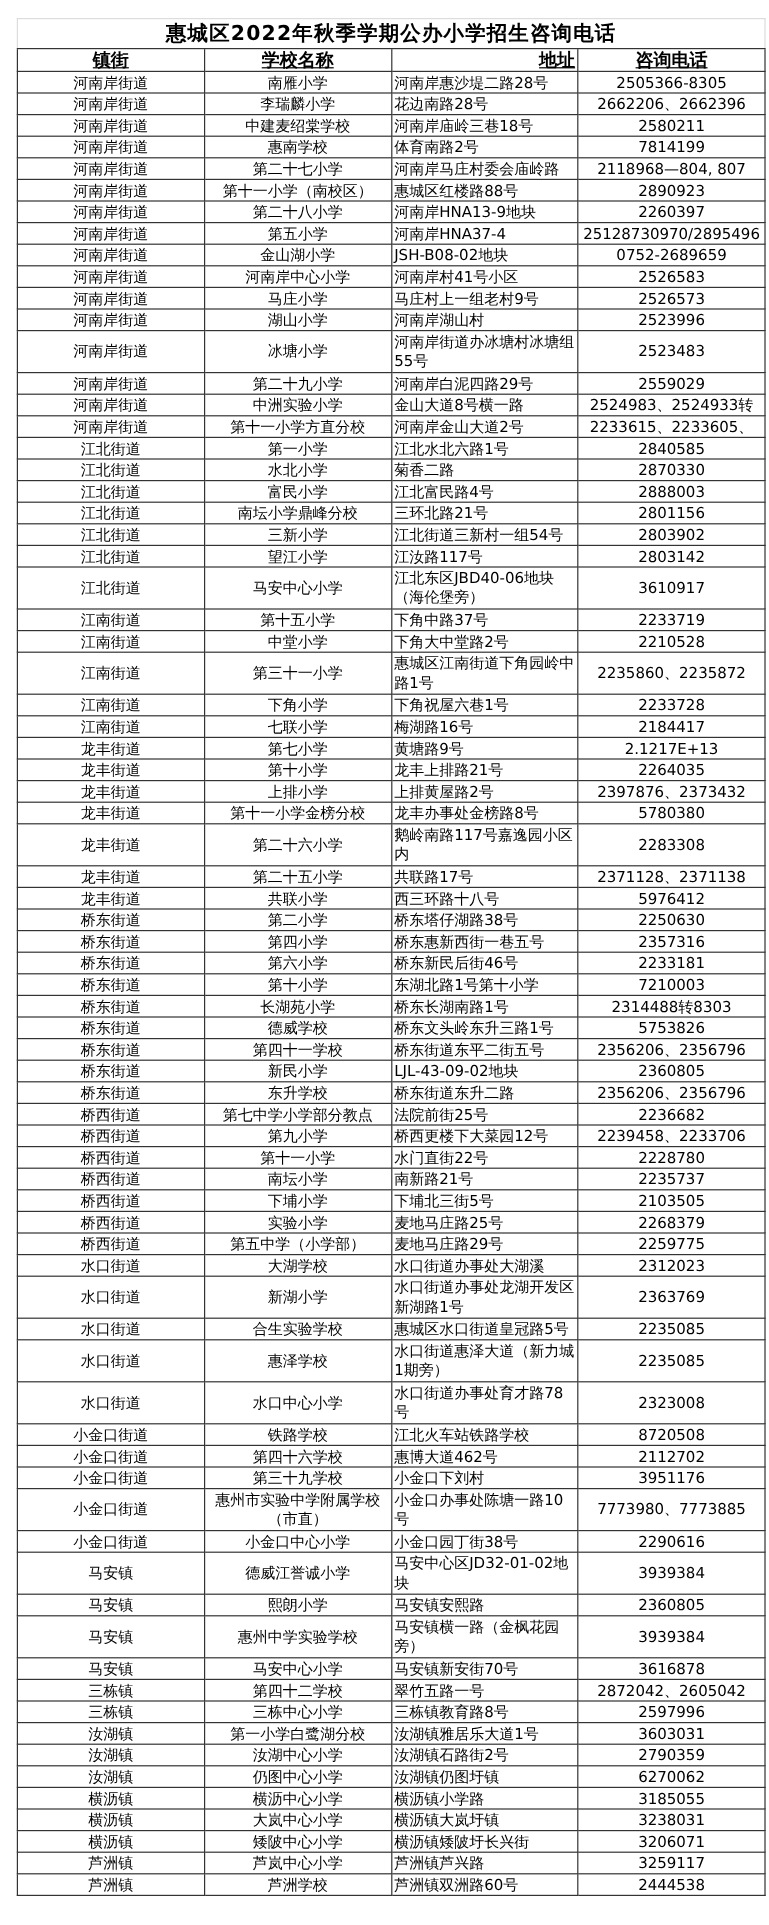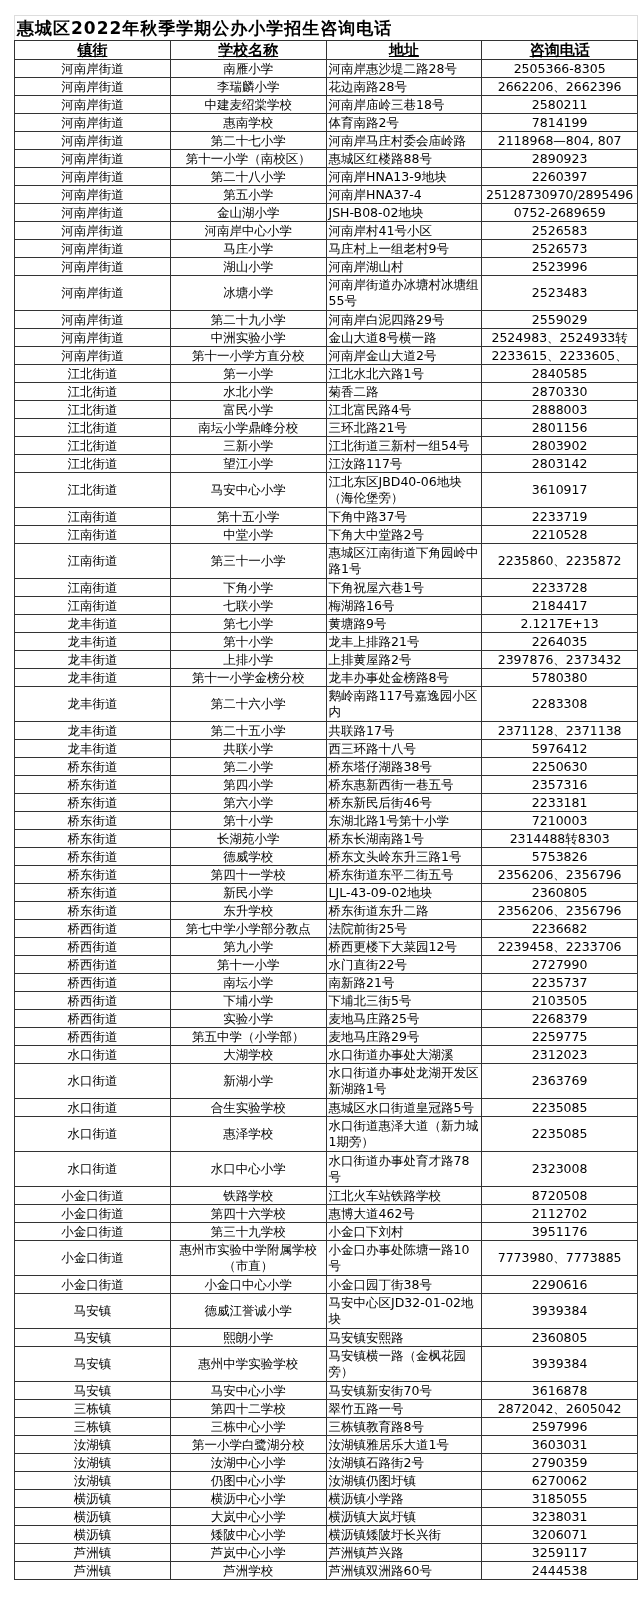--- a/index.html
+++ b/index.html
@@ -1,42 +1,42 @@
 <!DOCTYPE html>
 <html><head>
 <meta charset="utf-8">
 <style>
   html, body { margin:0; padding:0; background:#ffffff; }
   body { width:641px; height:1604px; position:relative; font-family:"DejaVu Sans","Liberation Sans",sans-serif; color:#000; }
   .sheet { position:absolute; left:14px; top:15px; width:624px; }
   table { border-collapse:collapse; width:624px; table-layout:fixed; }
   td, th { border:1px solid #333; padding:0 2px; font-size:12.5px; line-height:16px; height:17px; overflow:hidden; white-space:nowrap; font-weight:normal; }
   td.tall { height:34px; white-space:normal; }
-  .title-cell { font-size:17px; font-weight:bold; height:24px; text-align:left; border:1px solid #ddd; border-bottom:1px solid #333; letter-spacing:1px; }
+  .title-cell { font-size:17px; font-weight:bold; height:24px; text-align:center; border:1px solid #ddd; border-bottom:1px solid #333; letter-spacing:1px; }
   th { font-size:15px; font-weight:bold; text-align:center; height:18px;text-decoration:underline; }
   .c1 { width:96px; text-align:center; }
   .c2 { width:176px; text-align:center; }
   .c3 { width:176px; text-align:left; }
   .c4 { text-align:center; }
   td.c2.tall { line-height:16px; }
   td.c3 { white-space:normal; word-break:break-all; }
 </style>
 </head>
 <body>
 
 <div class="sheet">
   <table>
     <thead>
       <tr>
         <td class="title-cell" colspan="4">惠城区2022年秋季学期公办小学招生咨询电话</td>
       </tr>
       <tr>
         <th class="c1">镇街</th>
         <th class="c2">学校名称</th>
-        <th class="c3" style="text-align:center">地址</th>
+        <th class="c3" style="text-align:right">地址</th>
         <th class="c4">咨询电话</th>
       </tr>
     </thead>
     <tbody id="tbody">
         <tr>
           <td class="c1">河南岸街道</td>
           <td class="c2">南雁小学</td>
           <td class="c3">河南岸惠沙堤二路28号</td>
           <td class="c4">2505366-8305</td>
         </tr>
@@ -307,21 +307,21 @@
         <tr>
           <td class="c1">桥西街道</td>
           <td class="c2">第九小学</td>
           <td class="c3">桥西更楼下大菜园12号</td>
           <td class="c4">2239458、2233706</td>
         </tr>
         <tr>
           <td class="c1">桥西街道</td>
           <td class="c2">第十一小学</td>
           <td class="c3">水门直街22号</td>
-          <td class="c4">2727990</td>
+          <td class="c4">2228780</td>
         </tr>
         <tr>
           <td class="c1">桥西街道</td>
           <td class="c2">南坛小学</td>
           <td class="c3">南新路21号</td>
           <td class="c4">2235737</td>
         </tr>
         <tr>
           <td class="c1">桥西街道</td>
           <td class="c2">下埔小学</td>

